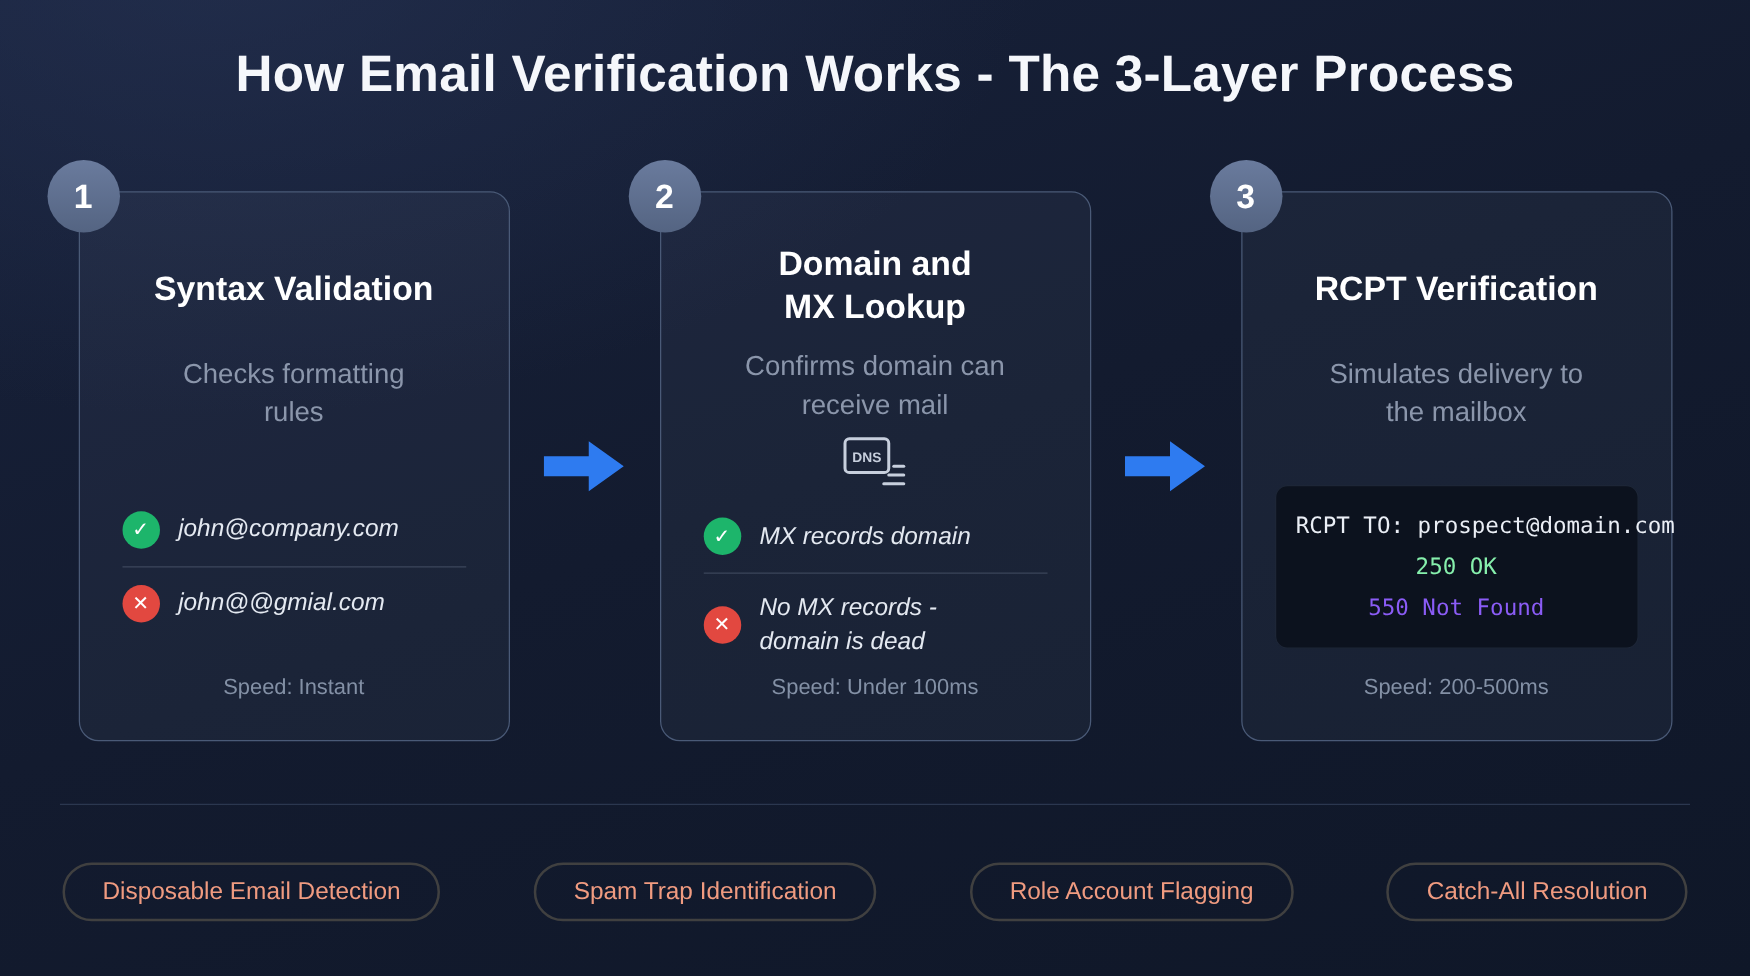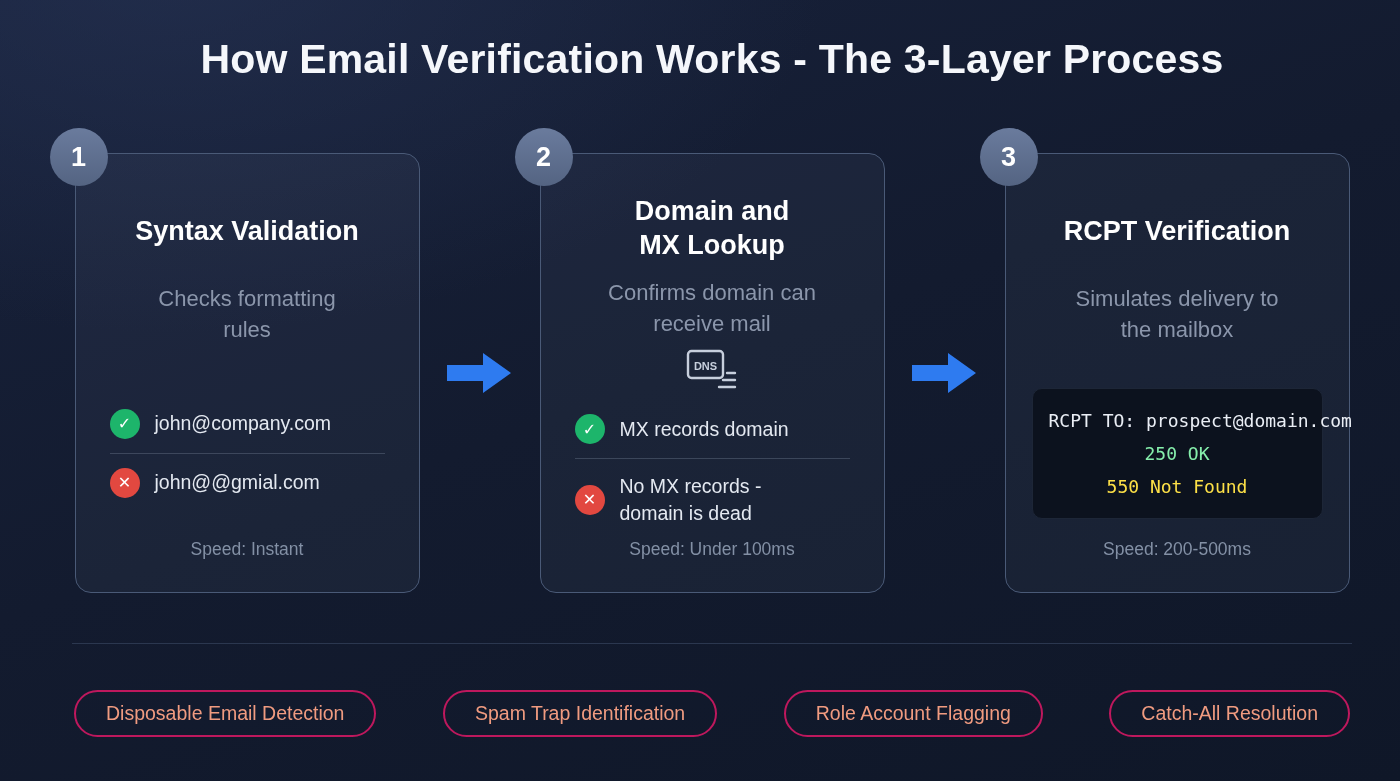--- a/index.html
+++ b/index.html
@@ -5,21 +5,21 @@
   * { margin:0; padding:0; box-sizing:border-box; }
   html,body { width:1400px; height:781px; }
   body {
     font-family:"Liberation Sans","DejaVu Sans",sans-serif;
     background:
       radial-gradient(1100px 620px at 12% -5%, rgba(41,54,88,0.55) 0%, rgba(41,54,88,0) 60%),
       linear-gradient(160deg,#18223c 0%,#131b2f 48%,#0f1728 100%);
     color:#eef1f7;
     overflow:hidden;
   }
-  .stage { width:1400px; height:781px; position:relative;padding-left:24px; }
+  .stage { width:1400px; height:781px; position:relative; }
 
   .title {
     text-align:center;
     padding-top:36px;
     font-size:41px;
     font-weight:700;
     letter-spacing:0.2px;
     color:#f5f7fb;
   }
 
@@ -80,20 +80,21 @@
     align-items:center;
     gap:15px;
     padding:13px 2px;
   }
   .row-text {
     font-size:19.5px;
     color:#e4e9f1;
     white-space:pre-line;
     line-height:1.35;
     text-align:left;
+    font-style:italic;
   }
   .row-divider {
     height:1px;
     background:rgba(148,163,184,0.28);
     margin:1px 2px;
   }
   .icon-circle {
     flex:0 0 auto;
     width:30px; height:30px;
     border-radius:50%;
@@ -128,35 +129,35 @@
     border-radius:10px;
     padding:15px 16px;
     font-family:"DejaVu Sans Mono","Liberation Mono",monospace;
     font-size:18px;
     line-height:1.85;
     text-align:center;
     white-space:nowrap;
   }
   .t-line1 { color:#eaeef5; }
   .t-line2 { color:#86efac; }
-  .t-line3 { color:#fde047; }
+  .t-line3 { color:#8b5cf6; }
 
   .hr {
     margin:50px 48px 0;
     border-top:1px solid #2b374f;
   }
 
   .pills {
     margin:46px 50px 0;
     display:flex;
     justify-content:space-between;
     gap:24px;
   }
   .pill {
-    border:2px solid #be185d;
+    border:2px solid #404040;
     color:#f09b80;
     border-radius:999px;
     padding:10px 30px;
     font-size:19.5px;
     display:flex; align-items:center; justify-content:center;
     white-space:nowrap;
     background:transparent;
     cursor:pointer;
   }
 </style>

